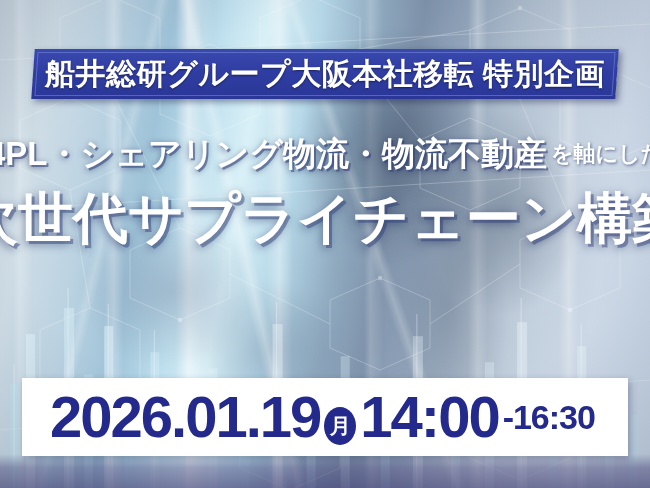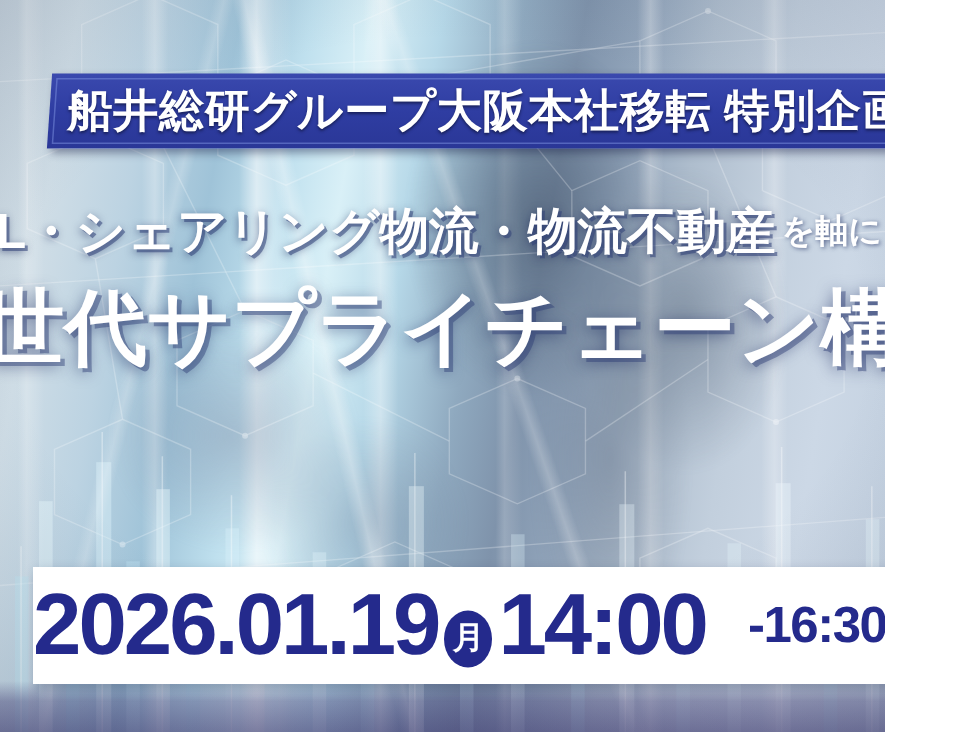--- a/index.html
+++ b/index.html
@@ -1,20 +1,20 @@
 <!DOCTYPE html>
 <html><head>
 <meta charset="utf-8">
 <style>
   html,body{margin:0;padding:0;background:#ffffff;}
   body{font-family:"Liberation Sans","DejaVu Sans",sans-serif;}
 
   .poster{
     position:relative;
-    width:590px;height:488px;
+    width:650px;height:488px;
     overflow:hidden;
     background:#4d7c0f;
   }
 
   
   .bg-base{
     position:absolute;inset:0;
     background:
       linear-gradient(100deg,
         #c5d2dc 0%, #cfdde6 8%, #bcd3e2 16%,
@@ -142,39 +142,39 @@
     text-shadow:0 1px 0 rgba(255,255,255,.8);
   }
 
   
   .datebar{
     position:absolute;left:22px;top:378px;
     width:606px;height:78px;
     background:#ffffff;
     box-shadow:2px 3px 7px rgba(34,42,84,.35);
     display:flex;align-items:center;
-    box-sizing:border-box;
+    padding-left:28px;box-sizing:border-box;
   }
   .date-main{
     color:#242a8c;
     font-size:58px;font-weight:bold;letter-spacing:-2px;
     line-height:1;white-space:nowrap;
     font-family:"Liberation Sans","DejaVu Sans",sans-serif;
   }
   .day-badge{
     display:inline-flex;align-items:center;justify-content:center;
     width:32px;height:38px;border-radius:50%;
     background:#242a8c;color:#ffffff;
     font-size:21px;font-weight:bold;letter-spacing:0;
     vertical-align:4px;margin:0 4px;
   }
   .date-end{
     color:#242a8c;
     font-size:34px;font-weight:bold;letter-spacing:-1px;
-    margin-left:28px;white-space:nowrap;
+    margin-left:4px;white-space:nowrap;
   }
 </style>
 </head>
 <body>
 
 <div class="poster">
 
   <div class="bg-base"></div>
   <div class="bg-streaks"></div>
   <div class="bg-hands"></div>

